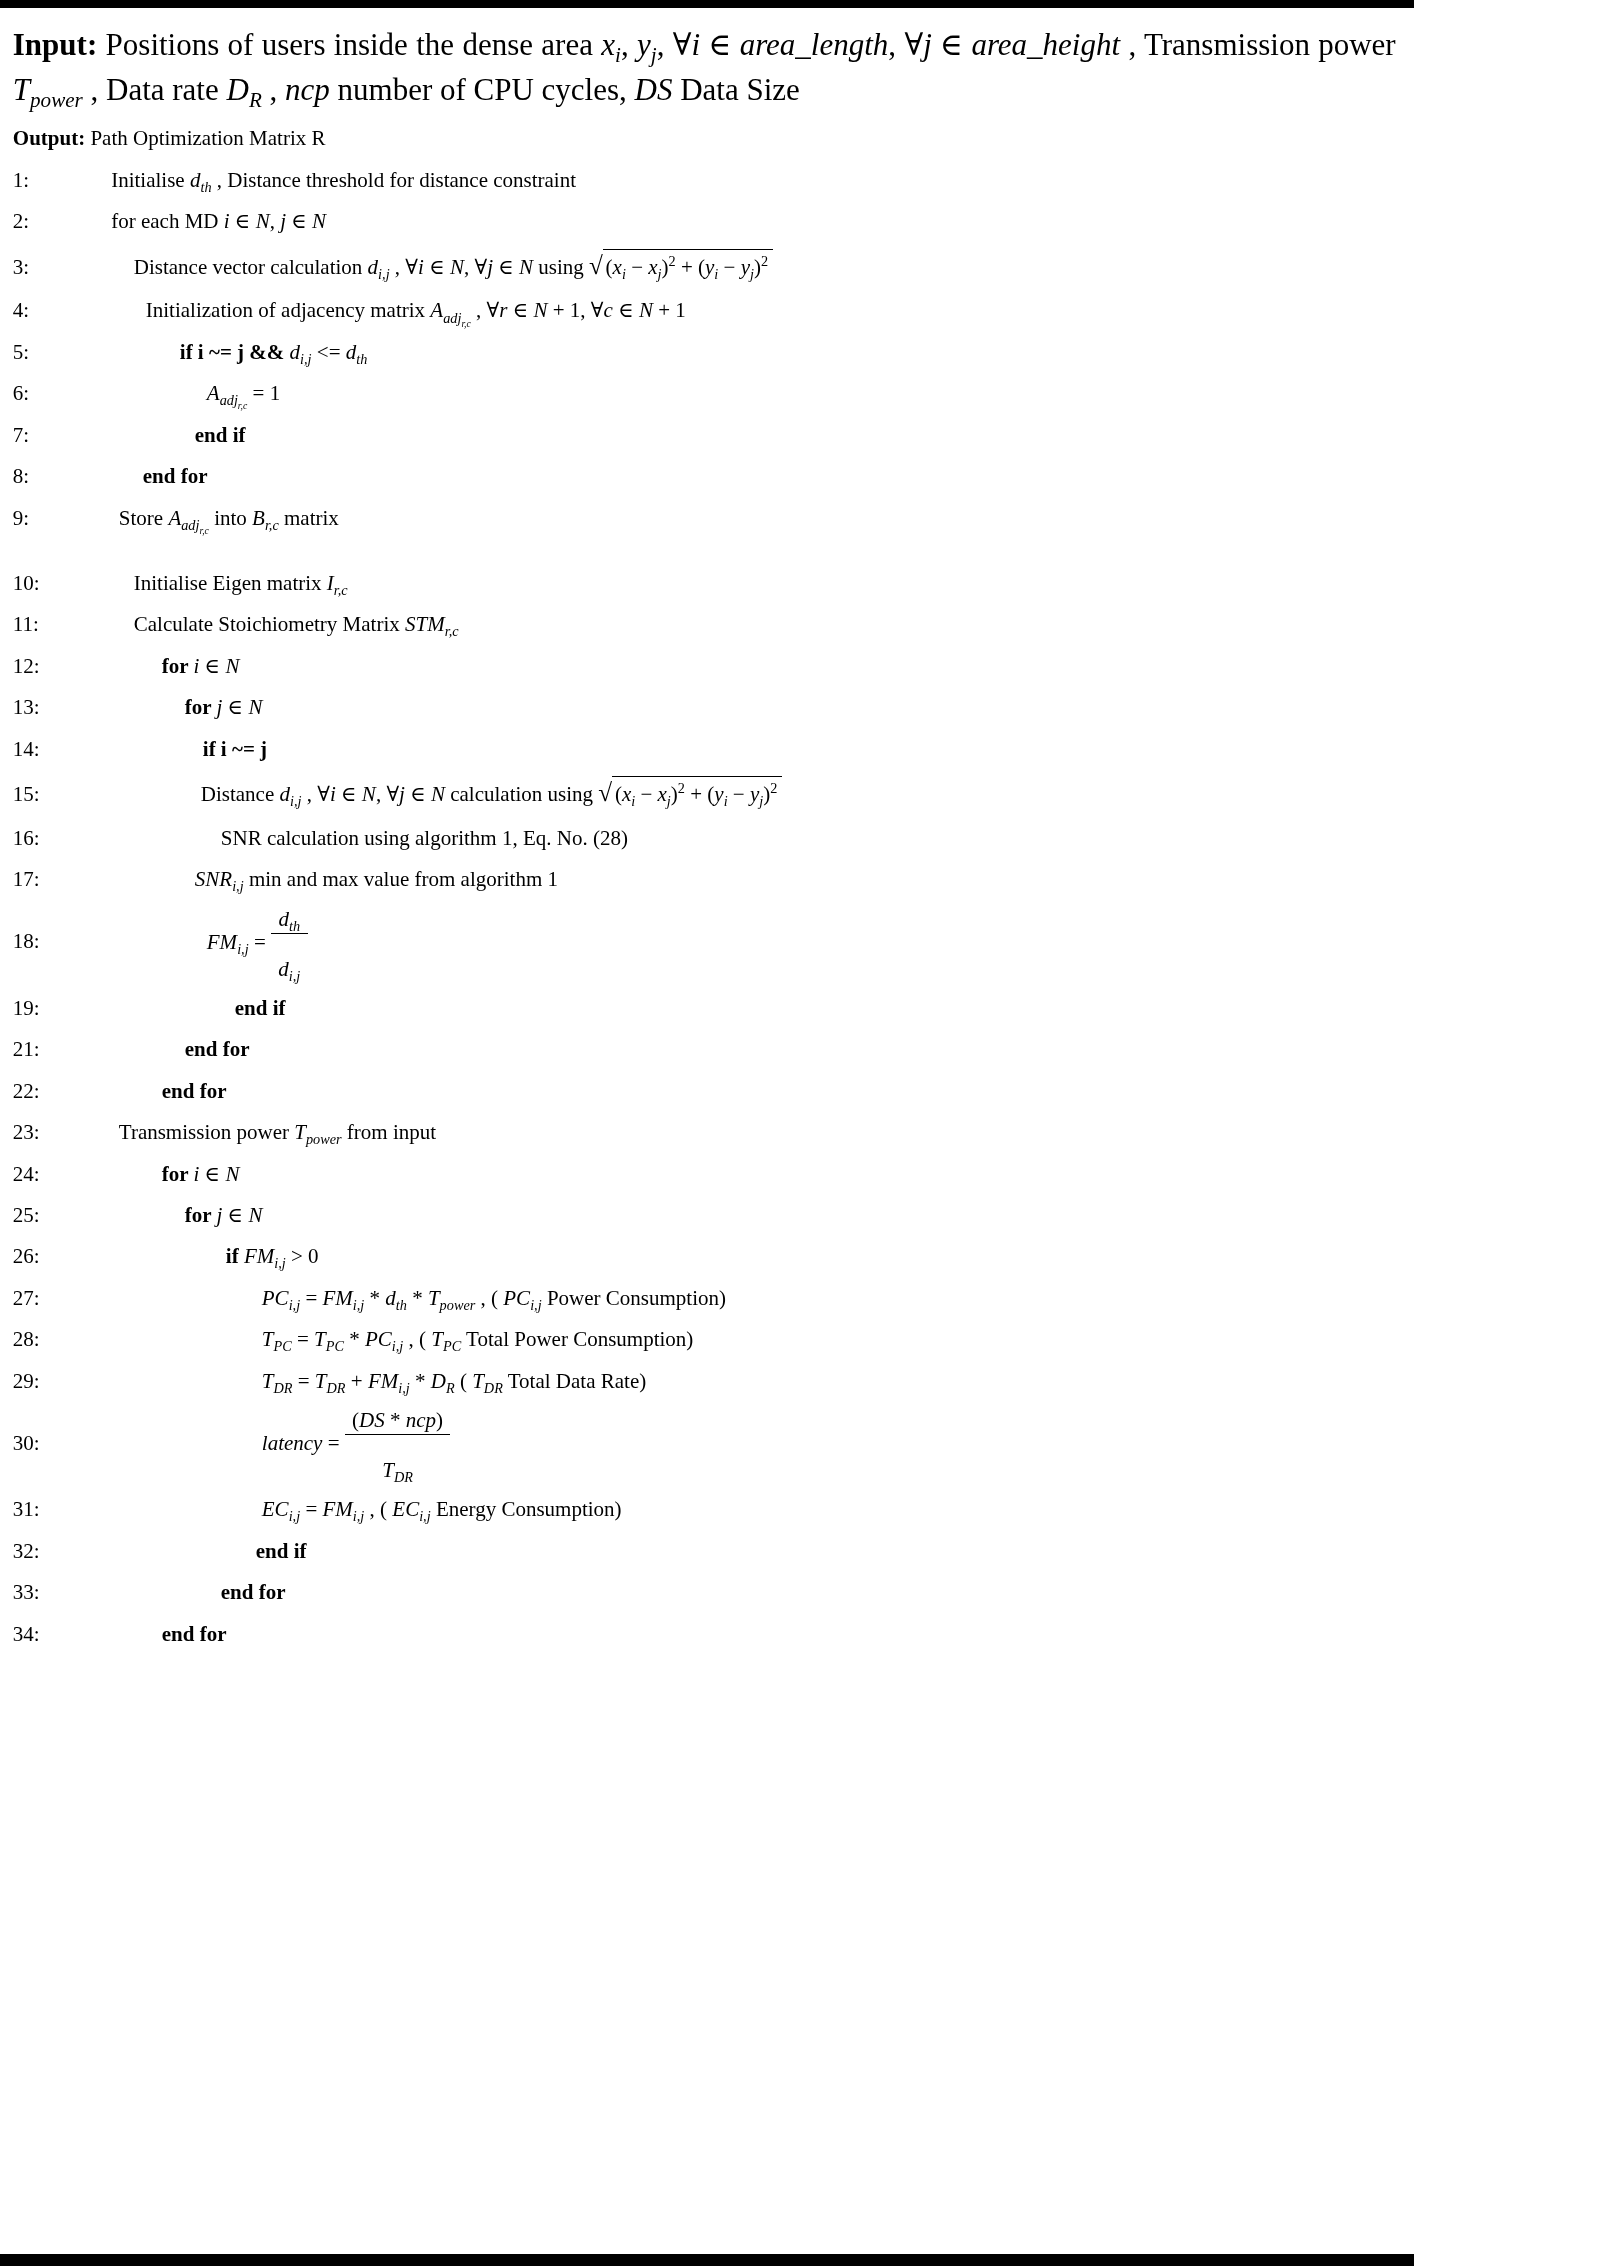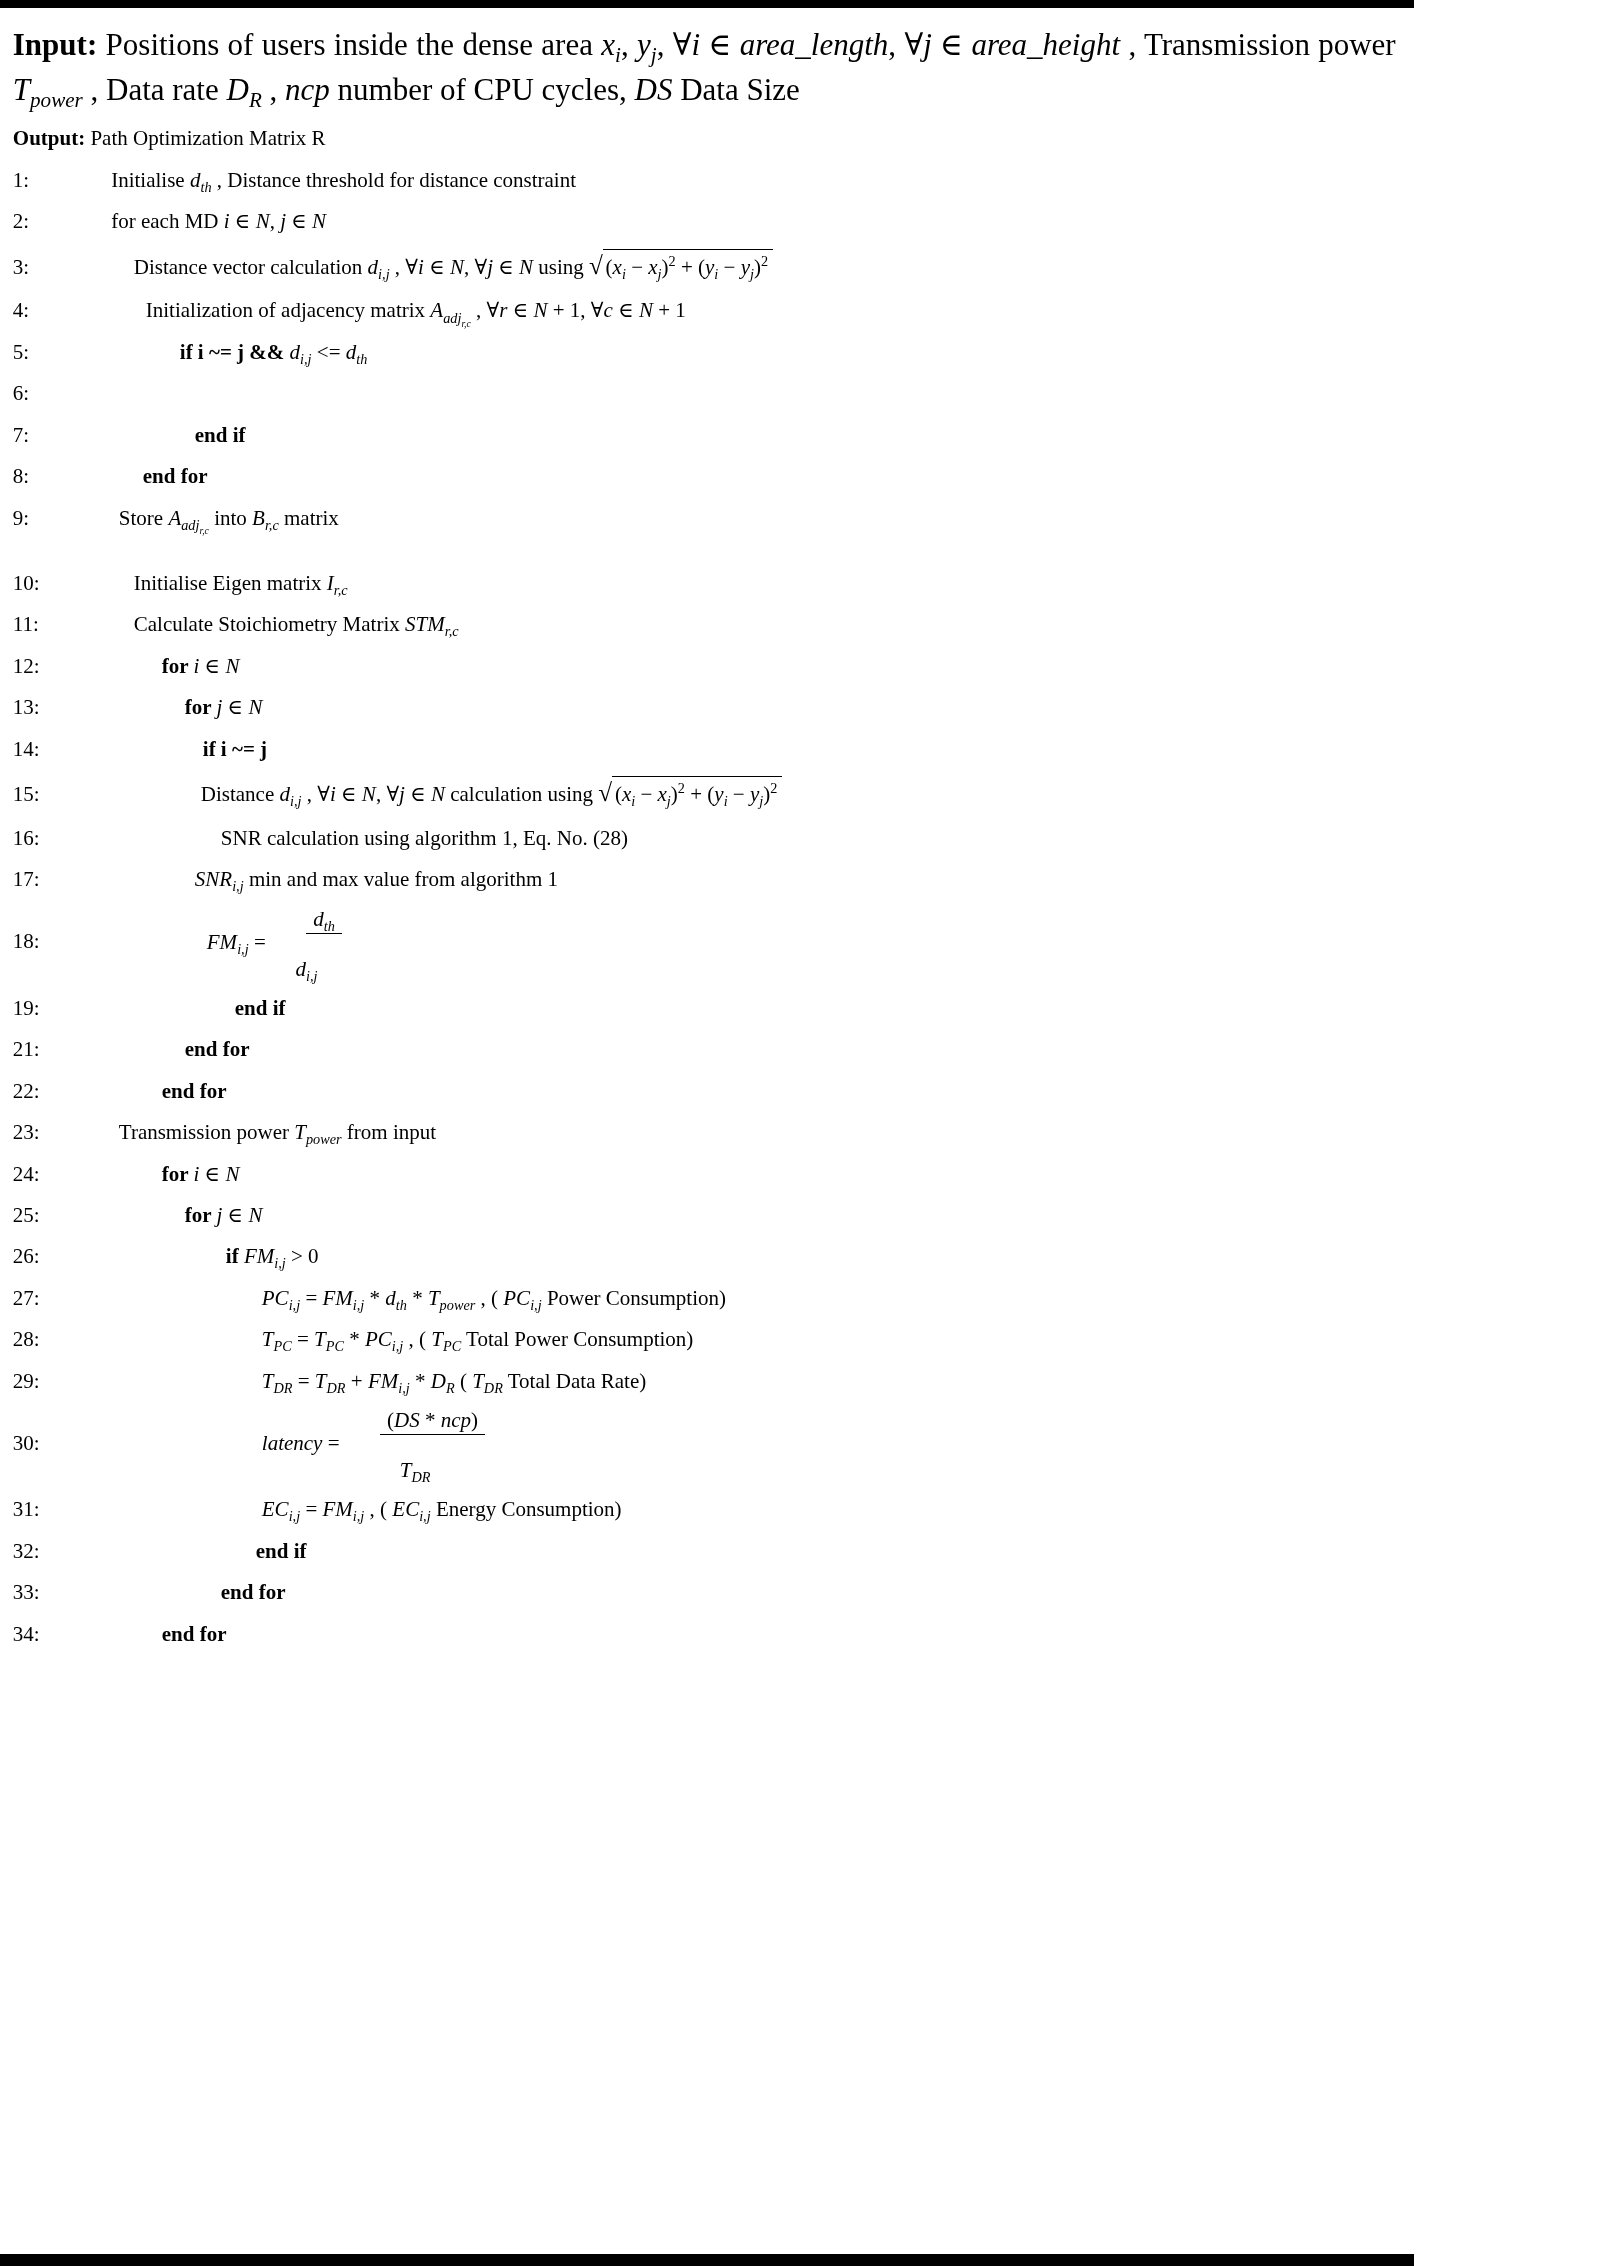--- a/index.html
+++ b/index.html
@@ -14,21 +14,21 @@
   .hline .content{display:inline;padding-left:0 !important;}
   .mr{font-style:normal;}
   .mb{font-weight:bold;}
   .mi{font-style:italic;}
   sub{font-size:68%;line-height:0;}
   sup{font-size:68%;line-height:0;}
   .sqrt{white-space:nowrap;}
   .sqrt .rad{font-size:1.2em;font-style:normal;}
   .radicand{display:inline-block;border-top:1.8px solid #000;padding:1.8px 4.6px 0 2.7px;}
   .frac{display:inline-block;vertical-align:middle;text-align:center;line-height:1.25;}
-  .frac .ftop{display:block;border-bottom:1.8px solid #000;padding:0 7.3px 0.9px 7.3px;margin-left:35px;}
+  .frac .ftop{display:block;border-bottom:1.8px solid #000;padding:0 7.3px 0.9px 7.3px;}
   .frac .fbot{display:block;padding:0.9px 7.3px 0 7.3px;margin-top:21px;}
 </style>
 </head>
 <body>
 
 <div class="page">
   <div>
       <div class="hline"><span class="content"><span class="mb">Input: </span><span class="mr">Positions of users inside the dense area </span><span class="mi">x</span><sub><span class="mi">i</span></sub><span class="mr">, </span><span class="mi">y</span><sub><span class="mi">j</span></sub><span class="mr">, ∀</span><span class="mi">i</span><span class="mr"> ∈ </span><span class="mi">area_length</span><span class="mr">, ∀</span><span class="mi">j</span><span class="mr"> ∈ </span><span class="mi">area_height</span><span class="mr"> , Transmission power </span><span class="mi">T</span><sub><span class="mi">power</span></sub><span class="mr"> , Data rate </span><span class="mi">D</span><sub><span class="mi">R</span></sub><span class="mr"> , </span><span class="mi">ncp</span><span class="mr"> number of CPU cycles, </span><span class="mi">DS</span><span class="mr"> Data Size</span></span></div>
       <div class="line">
         <span class="content"><span class="mb">Output: </span><span class="mr">Path Optimization Matrix R</span></span>
@@ -50,20 +50,21 @@
       <div class="line">
         <span class="num">4:</span>
         <span class="content" style="padding-left: 62px;"><span class="mr">Initialization of adjacency matrix </span><span class="mi">A</span><sub><span class="mi">adj</span><sub><span class="mi">r,c</span></sub></sub><span class="mr"> , ∀</span><span class="mi">r</span><span class="mr"> ∈ </span><span class="mi">N</span><span class="mr"> + 1, ∀</span><span class="mi">c</span><span class="mr"> ∈ </span><span class="mi">N</span><span class="mr"> + 1</span></span>
       </div>
       <div class="line">
         <span class="num">5:</span>
         <span class="content" style="padding-left: 96px;"><span class="mb">if i ~= j &amp;&amp; </span><span class="mi">d</span><sub><span class="mi">i,j</span></sub><span class="mr"> &lt;= </span><span class="mi">d</span><sub><span class="mi">th</span></sub></span>
       </div>
       <div class="line">
         <span class="num">6:</span>
+        <span class="content" style="padding-left: 123px;"><span class="mi">A</span><sub><span class="mi">adj</span><sub><span class="mi">r,c</span></sub></sub><span class="mr"> = 1</span></span>
       </div>
       <div class="line">
         <span class="num">7:</span>
         <span class="content" style="padding-left: 111px;"><span class="mb">end if</span></span>
       </div>
       <div class="line">
         <span class="num">8:</span>
         <span class="content" style="padding-left: 59px;"><span class="mb">end for</span></span>
       </div>
       <div class="line">

